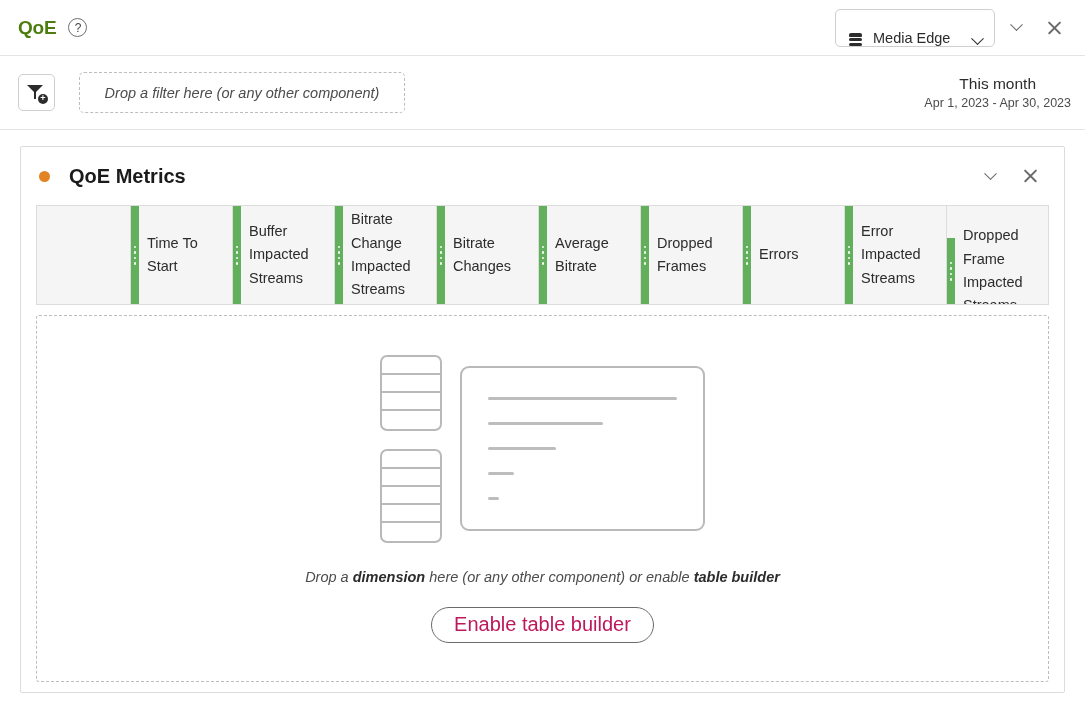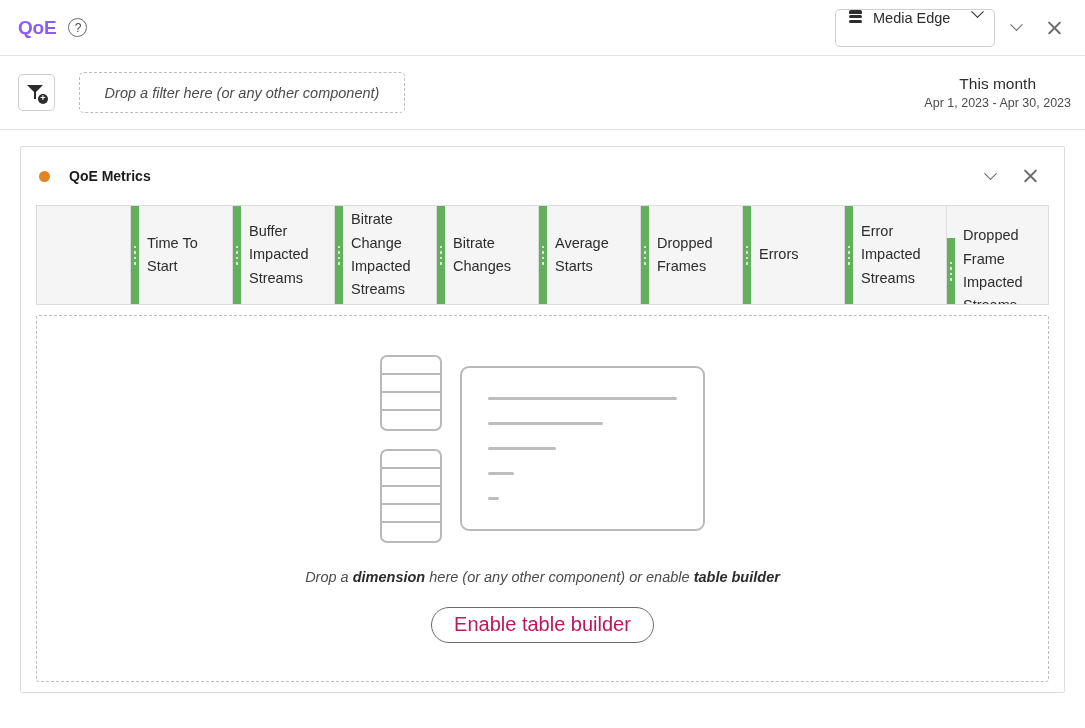--- a/index.html
+++ b/index.html
@@ -17,40 +17,40 @@
     display: flex;
     align-items: center;
     padding: 0 14px 0 18px;
     border-bottom: 1px solid #e4e4e4;
     background: #fff;
   }
   .app-title {
     font-size: 19px;
     font-weight: bold;
     letter-spacing: -0.2px;
-    color: #8b5cf6;
+    color: #4d7c0f;
   }
   .help-icon {
     width: 19px; height: 19px;
     border: 1.4px solid #6e6e6e;
     border-radius: 50%;
     margin-left: 12px;
     display: flex; align-items: center; justify-content: center;
     font-size: 12px; color: #4a4a4a;
     line-height: 1;
     cursor: pointer;
   }
   .topbar-right {
     margin-left: auto;
     display: flex;
     align-items: center;
     gap: 4px;
   }
   .datasource-btn {
-    display: flex; align-items: flex-start; gap: 11px;
+    display: flex; align-items: flex-end; gap: 11px;
     height: 38px;
     padding: 0 12px 0 13px;
     border: 1px solid #cfcfcf;
     border-radius: 5px;
     background: #fff;
     font-size: 14.5px;
     color: #2c2c2c;
     cursor: pointer;
     min-width: 160px;
   }
@@ -153,21 +153,21 @@
     display: flex;
     align-items: center;
     padding: 0 2px 0 3px;
   }
   .dot {
     width: 11px; height: 11px; border-radius: 50%;
     background: #e38424; flex: none;
   }
   .panel-title {
     margin-left: 19px;
-    font-size: 14px;
+    font-size: 20px;
     font-weight: bold;
     color: #1b1b1b;
   }
   .panel-head-right { margin-left: auto; display: flex; align-items: center; gap: 6px; }
 
   
   .metrics-row {
     display: flex;
     border: 1px solid #dcdcdc;
     background: #f5f5f5;
@@ -351,21 +351,21 @@
           </div>
           <div class="metric-label">Bitrate Changes</div>
         </div>
         <div class="metric-cell">
           <div class="metric-bar" style="background: rgb(99, 176, 92);">
             <b></b>
             <b></b>
             <b></b>
             <b></b>
           </div>
-          <div class="metric-label">Average Starts</div>
+          <div class="metric-label">Average Bitrate</div>
         </div>
         <div class="metric-cell">
           <div class="metric-bar" style="background: rgb(99, 176, 92);">
             <b></b>
             <b></b>
             <b></b>
             <b></b>
           </div>
           <div class="metric-label">Dropped Frames</div>
         </div>

